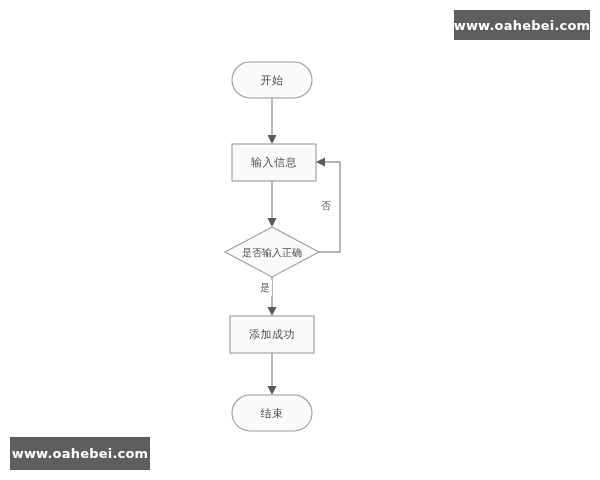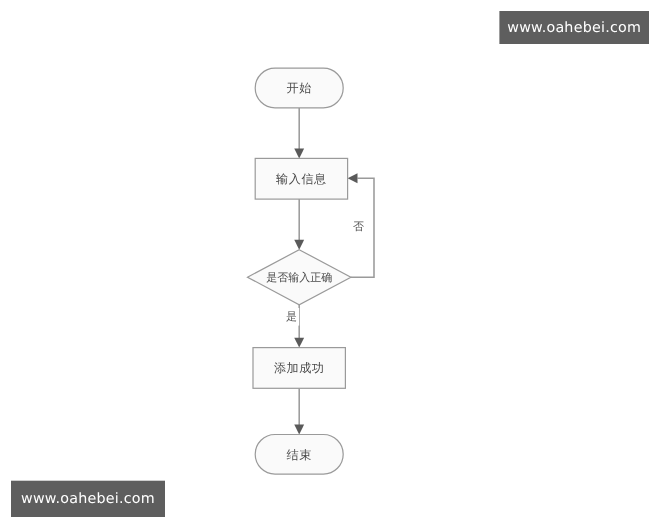--- a/index.html
+++ b/index.html
@@ -64,21 +64,21 @@
     text-anchor: middle;
     dominant-baseline: middle;
   }
 
   .watermark {
     position: absolute;
     background: #5e5e5e;
     color: #ffffff;
     font-family: "DejaVu Sans", "Liberation Sans", sans-serif;
     font-size: 13px;
-    font-weight: normal;
+    font-weight: bold;
     letter-spacing: 0.2px;
     display: flex;
     align-items: center;
     justify-content: center;
   }
   #watermark-top {
     right: 10px;
     top: 10px;
     width: 136px;
     height: 30px;

